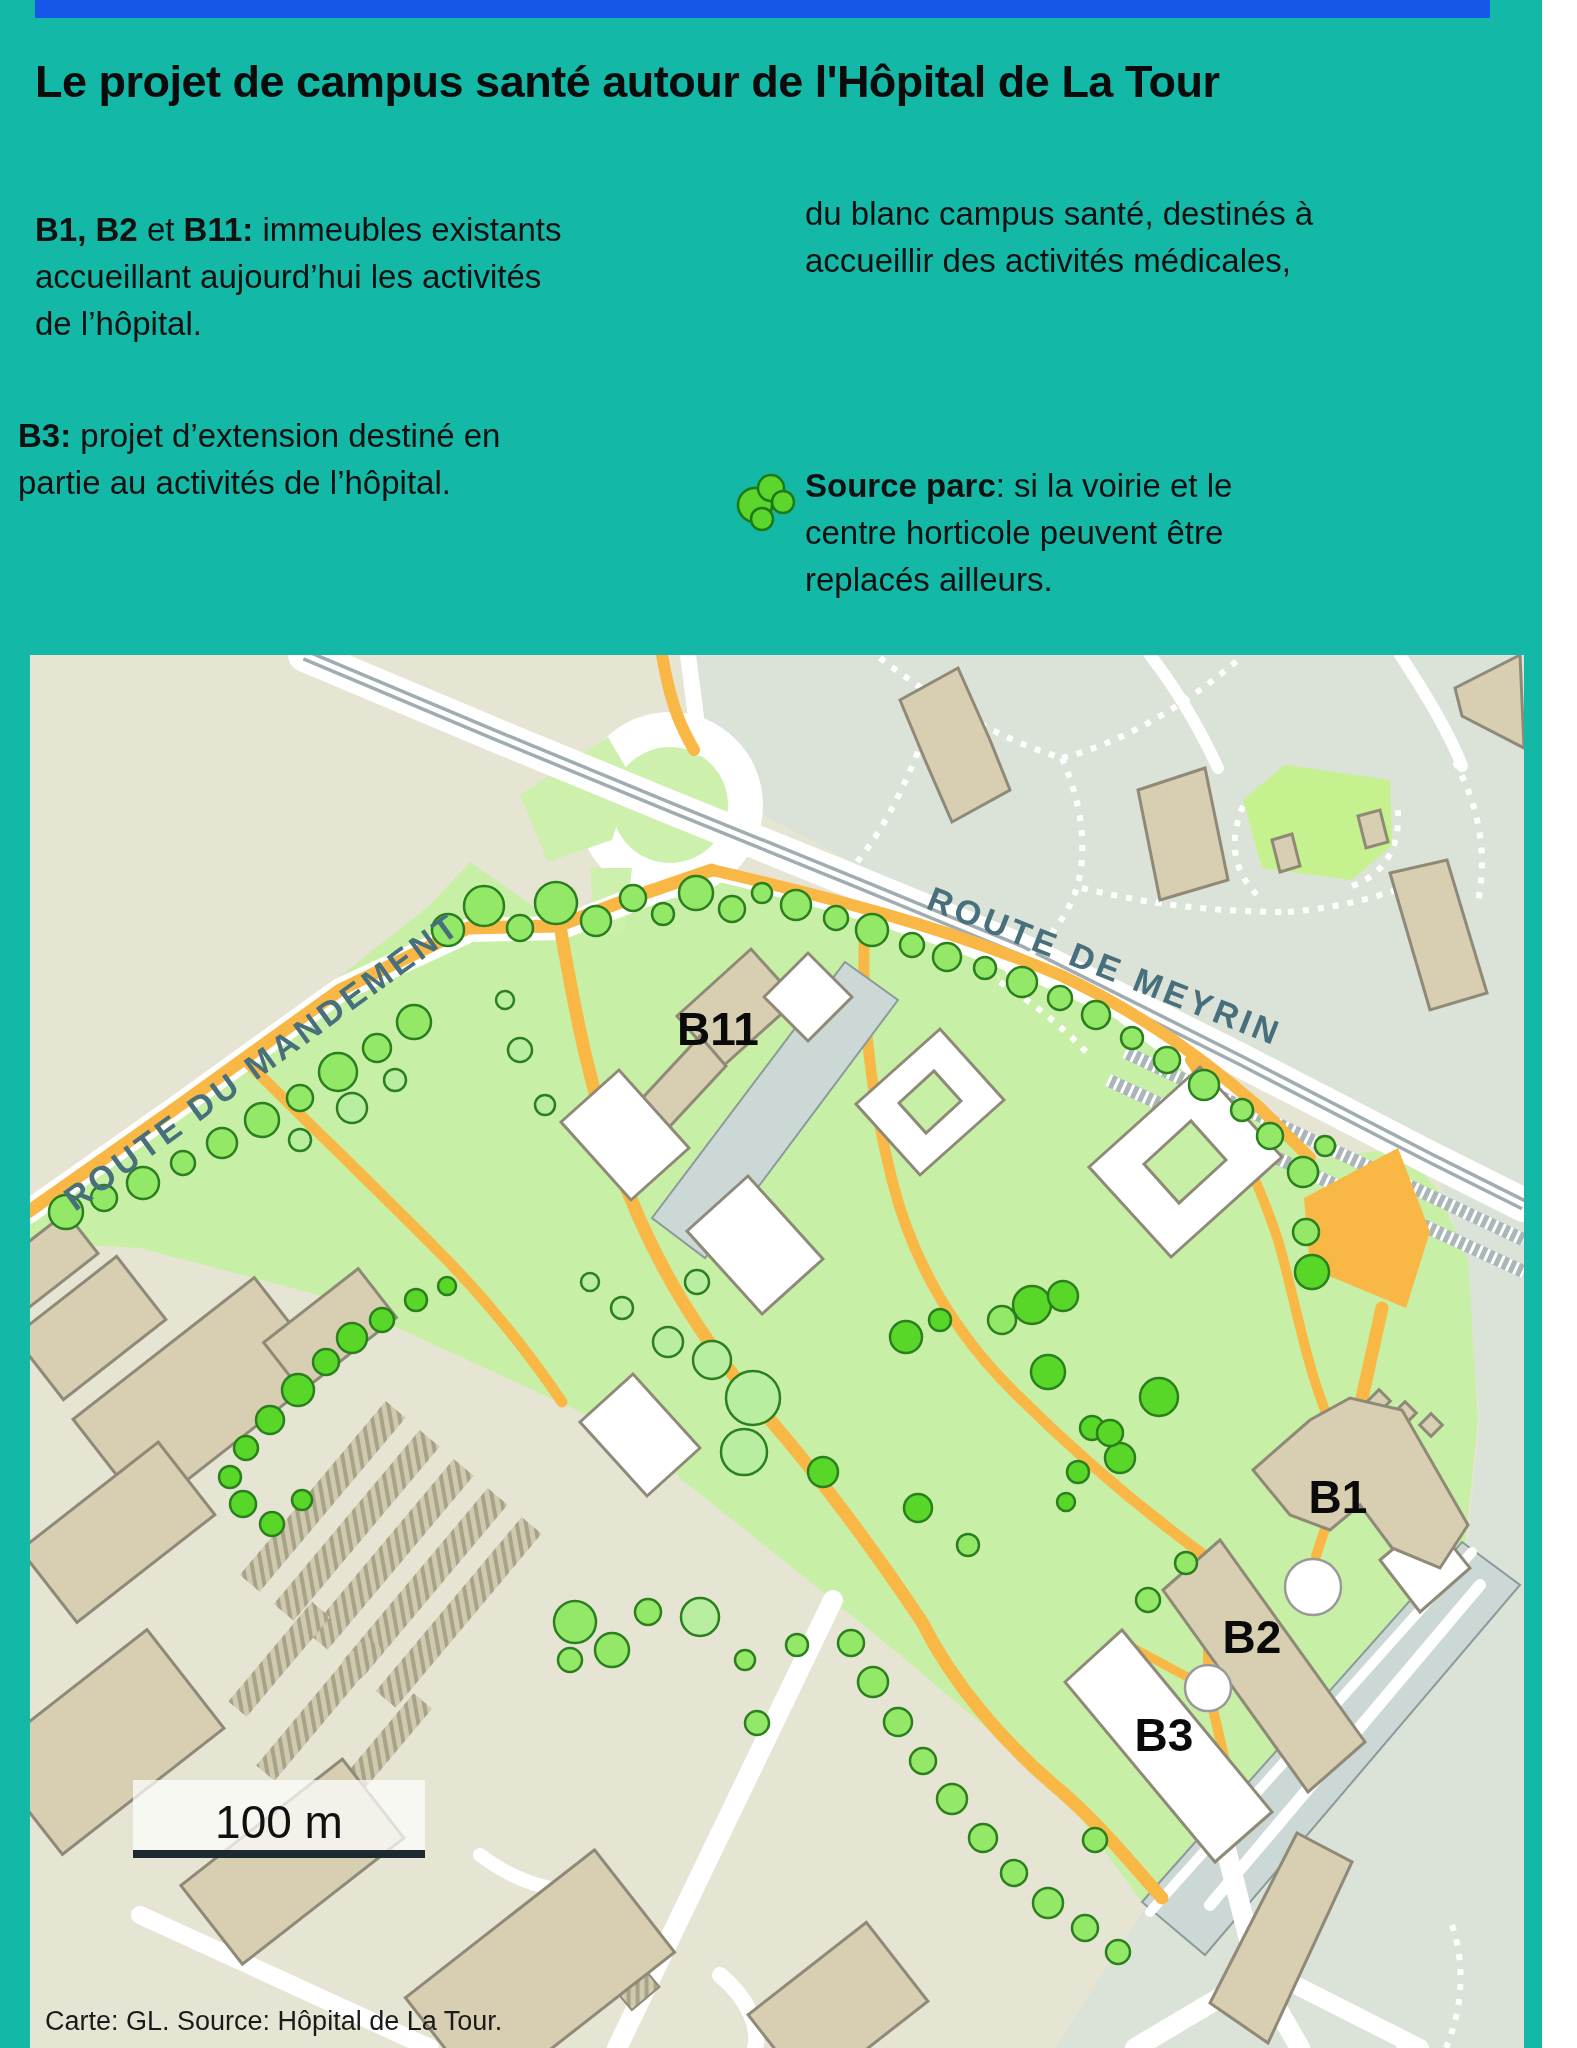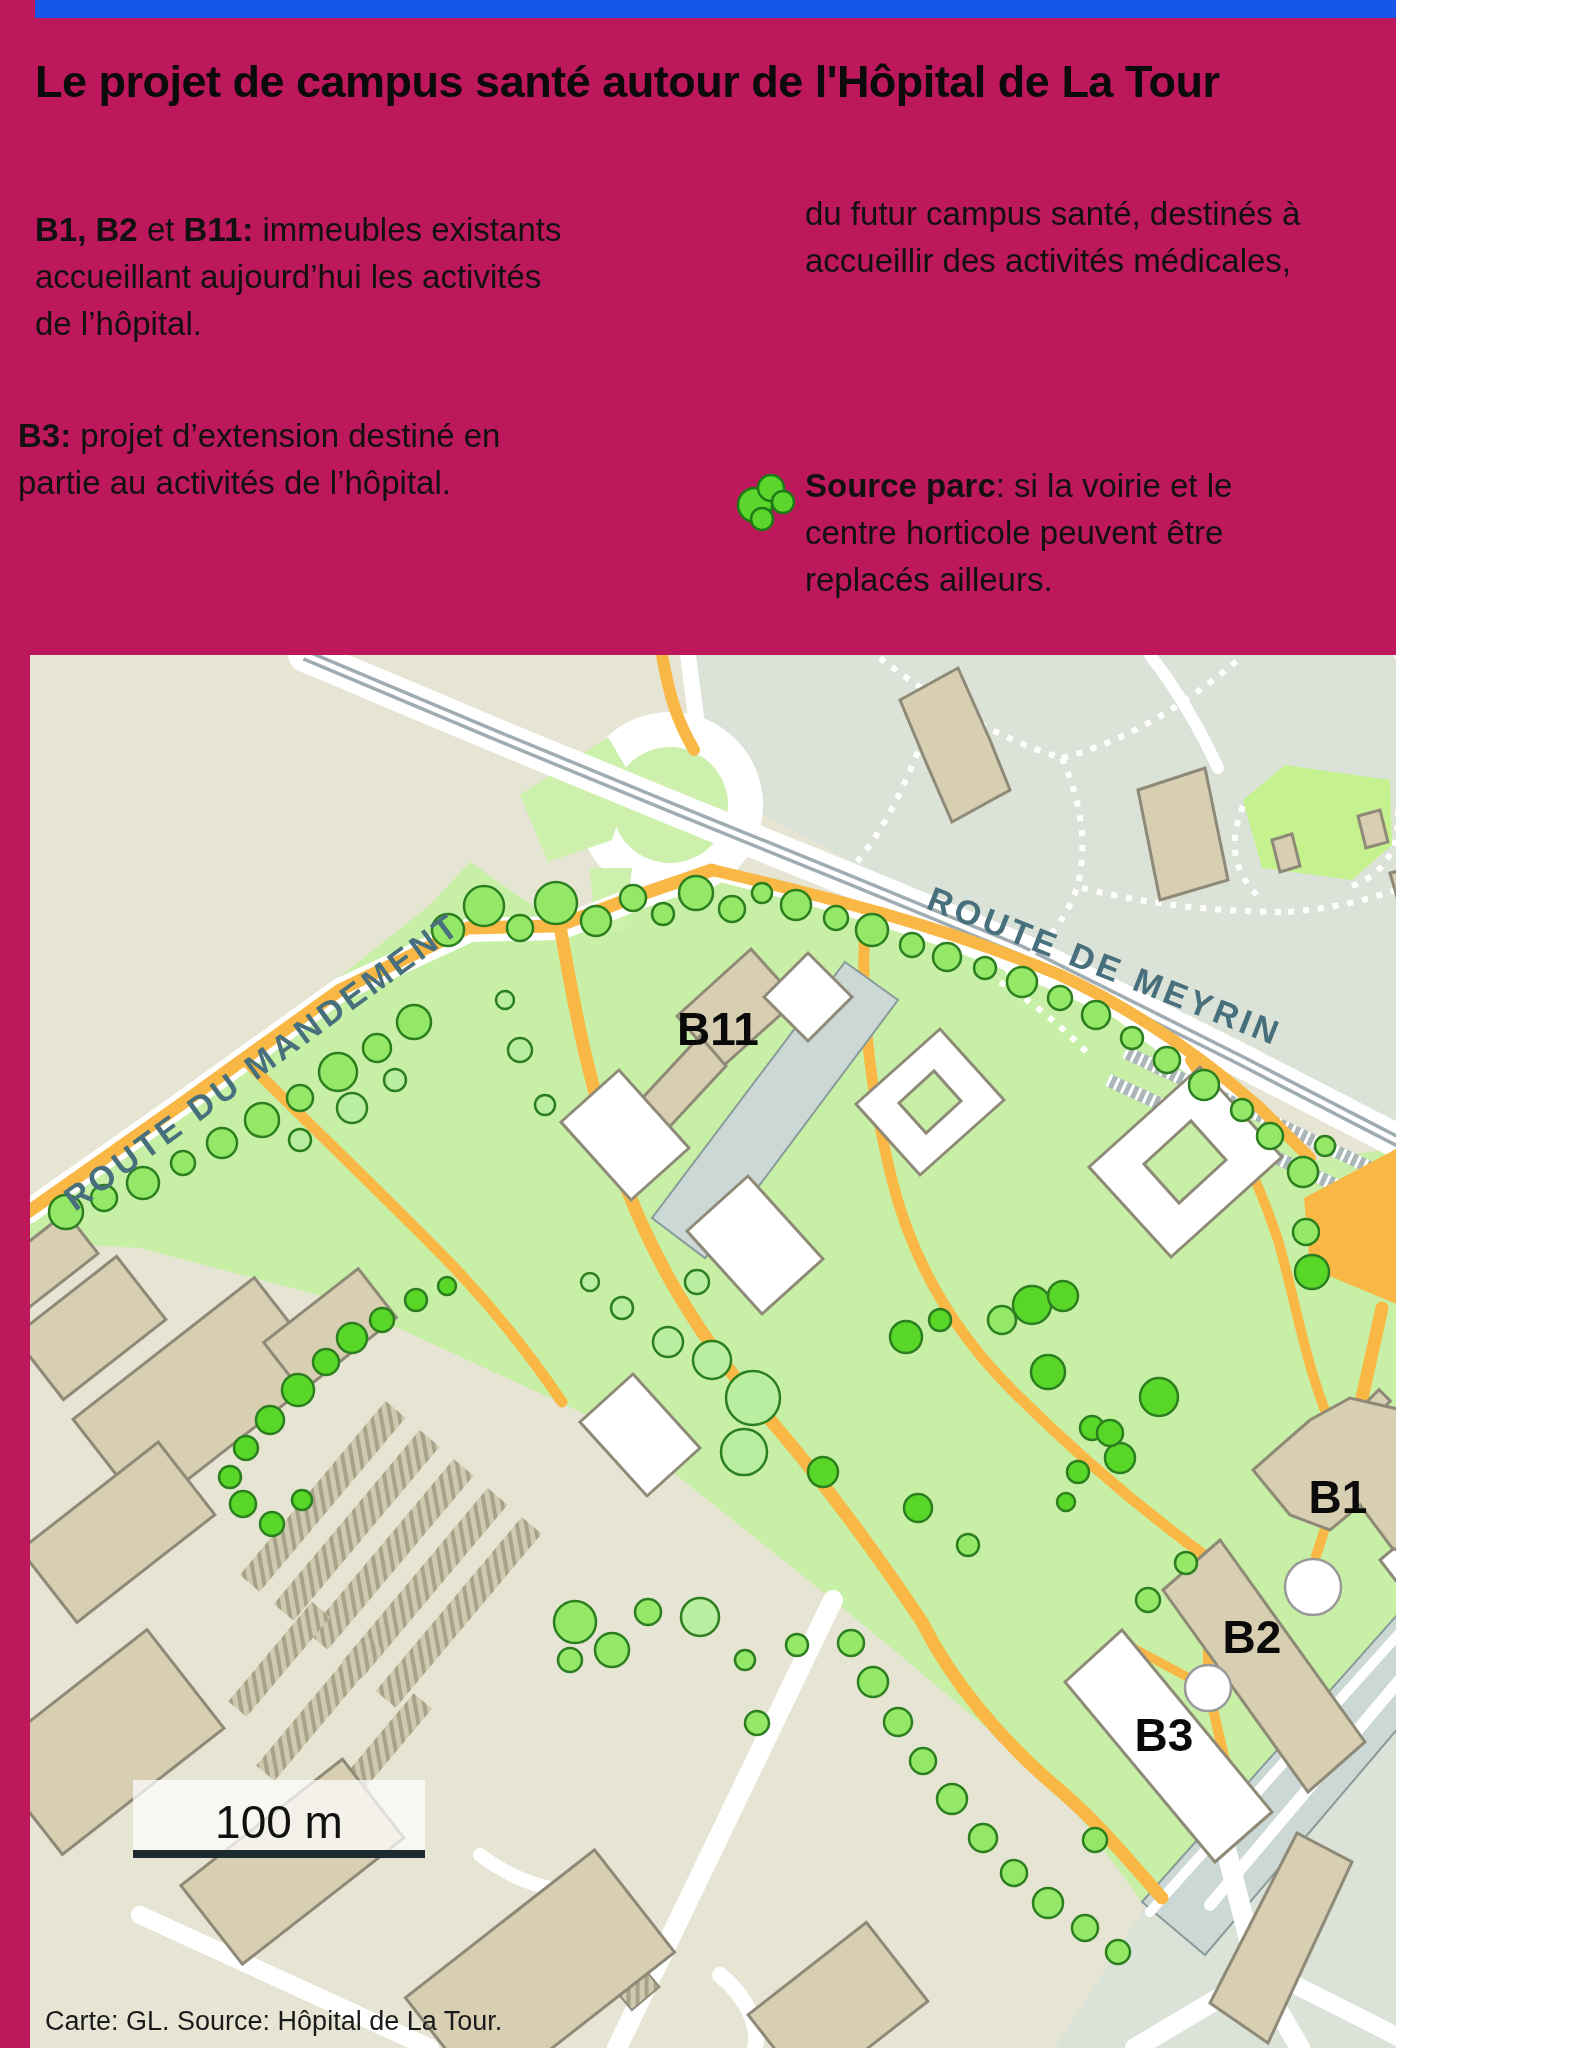--- a/index.html
+++ b/index.html
@@ -1,17 +1,17 @@
 <!DOCTYPE html>
 <html style="--accent_blue: #1757e8; --map_beige: #e6e4d3; --map_gray: #dbe2d8; --campus_green: #c7f0a6; --pale_green: #cdf0ad; --path_orange: #f9b845; --building_tan: #d8ceb2; --building_stroke: #8f8a78; --tree_bright: #58d728; --tree_mid: #93e868; --tree_pale: #b9eda0; --tree_stroke: #2c7f1e; --road_label: #47707c; --rail_gray: #9fadb2; --strip_gray: #ccd8d6; --scalebar_dark: #1d2a30;"><head>
 <meta charset="utf-8">
 <style>
   html,body{margin:0;padding:0;background:#fff;}
   body{font-family:"Liberation Sans", sans-serif;}
-  #page{position:relative;width:1396px;height:2048px;background:#be185d;overflow:hidden;}
+  #page{position:relative;width:1542px;height:2048px;background:#14b8a6;overflow:hidden;}
   #topbar{position:absolute;left:35px;top:0;width:1455px;height:18px;background:var(--accent_blue,#1757e8);}
   #title{position:absolute;left:35px;top:56px;width:1500px;font-size:45px;font-weight:bold;color:#0b0b0b;letter-spacing:-0.5px;}
   .leg{position:absolute;font-size:33px;line-height:47px;color:#111;}
   .leg .b{font-weight:bold;}
   #leg1{left:35px;top:190px;width:600px;margin-top:16px;}
   #leg2{left:18px;top:412px;width:600px;}
   #leg3{left:805px;top:190px;width:560px;}
   #leg4{left:805px;top:462px;width:560px;}
   #parkicon{position:absolute;left:733px;top:455px;}
   #map{position:absolute;left:30px;top:655px;width:1494px;height:1393px;}
@@ -52,21 +52,21 @@
     <div><span>accueillant aujourd’hui les activités</span></div>
     <div><span>de l’hôpital.</span></div>
   </div>
 
   <div id="leg2" class="leg">
     <div><span class="b">B3:</span><span> projet d’extension destiné en</span></div>
     <div><span>partie au activités de l’hôpital.</span></div>
   </div>
 
   <div id="leg3" class="leg">
-    <div><span>du futur campus santé, destinés à</span></div>
+    <div><span>du blanc campus santé, destinés à</span></div>
     <div><span>accueillir des activités médicales,</span></div>
   </div>
 
   <svg id="parkicon" width="62" height="84" viewBox="0 0 62 84">
     <circle cx="22" cy="50" r="17" fill="#5cd62c" stroke="#1e7a16" stroke-width="2.5"></circle>
     <circle cx="38" cy="33" r="13" fill="#5cd62c" stroke="#1e7a16" stroke-width="2.5"></circle>
     <circle cx="50" cy="47" r="11" fill="#5cd62c" stroke="#1e7a16" stroke-width="2.5"></circle>
     <circle cx="29" cy="64" r="11" fill="#5cd62c" stroke="#1e7a16" stroke-width="2.5"></circle>
   </svg>
 

